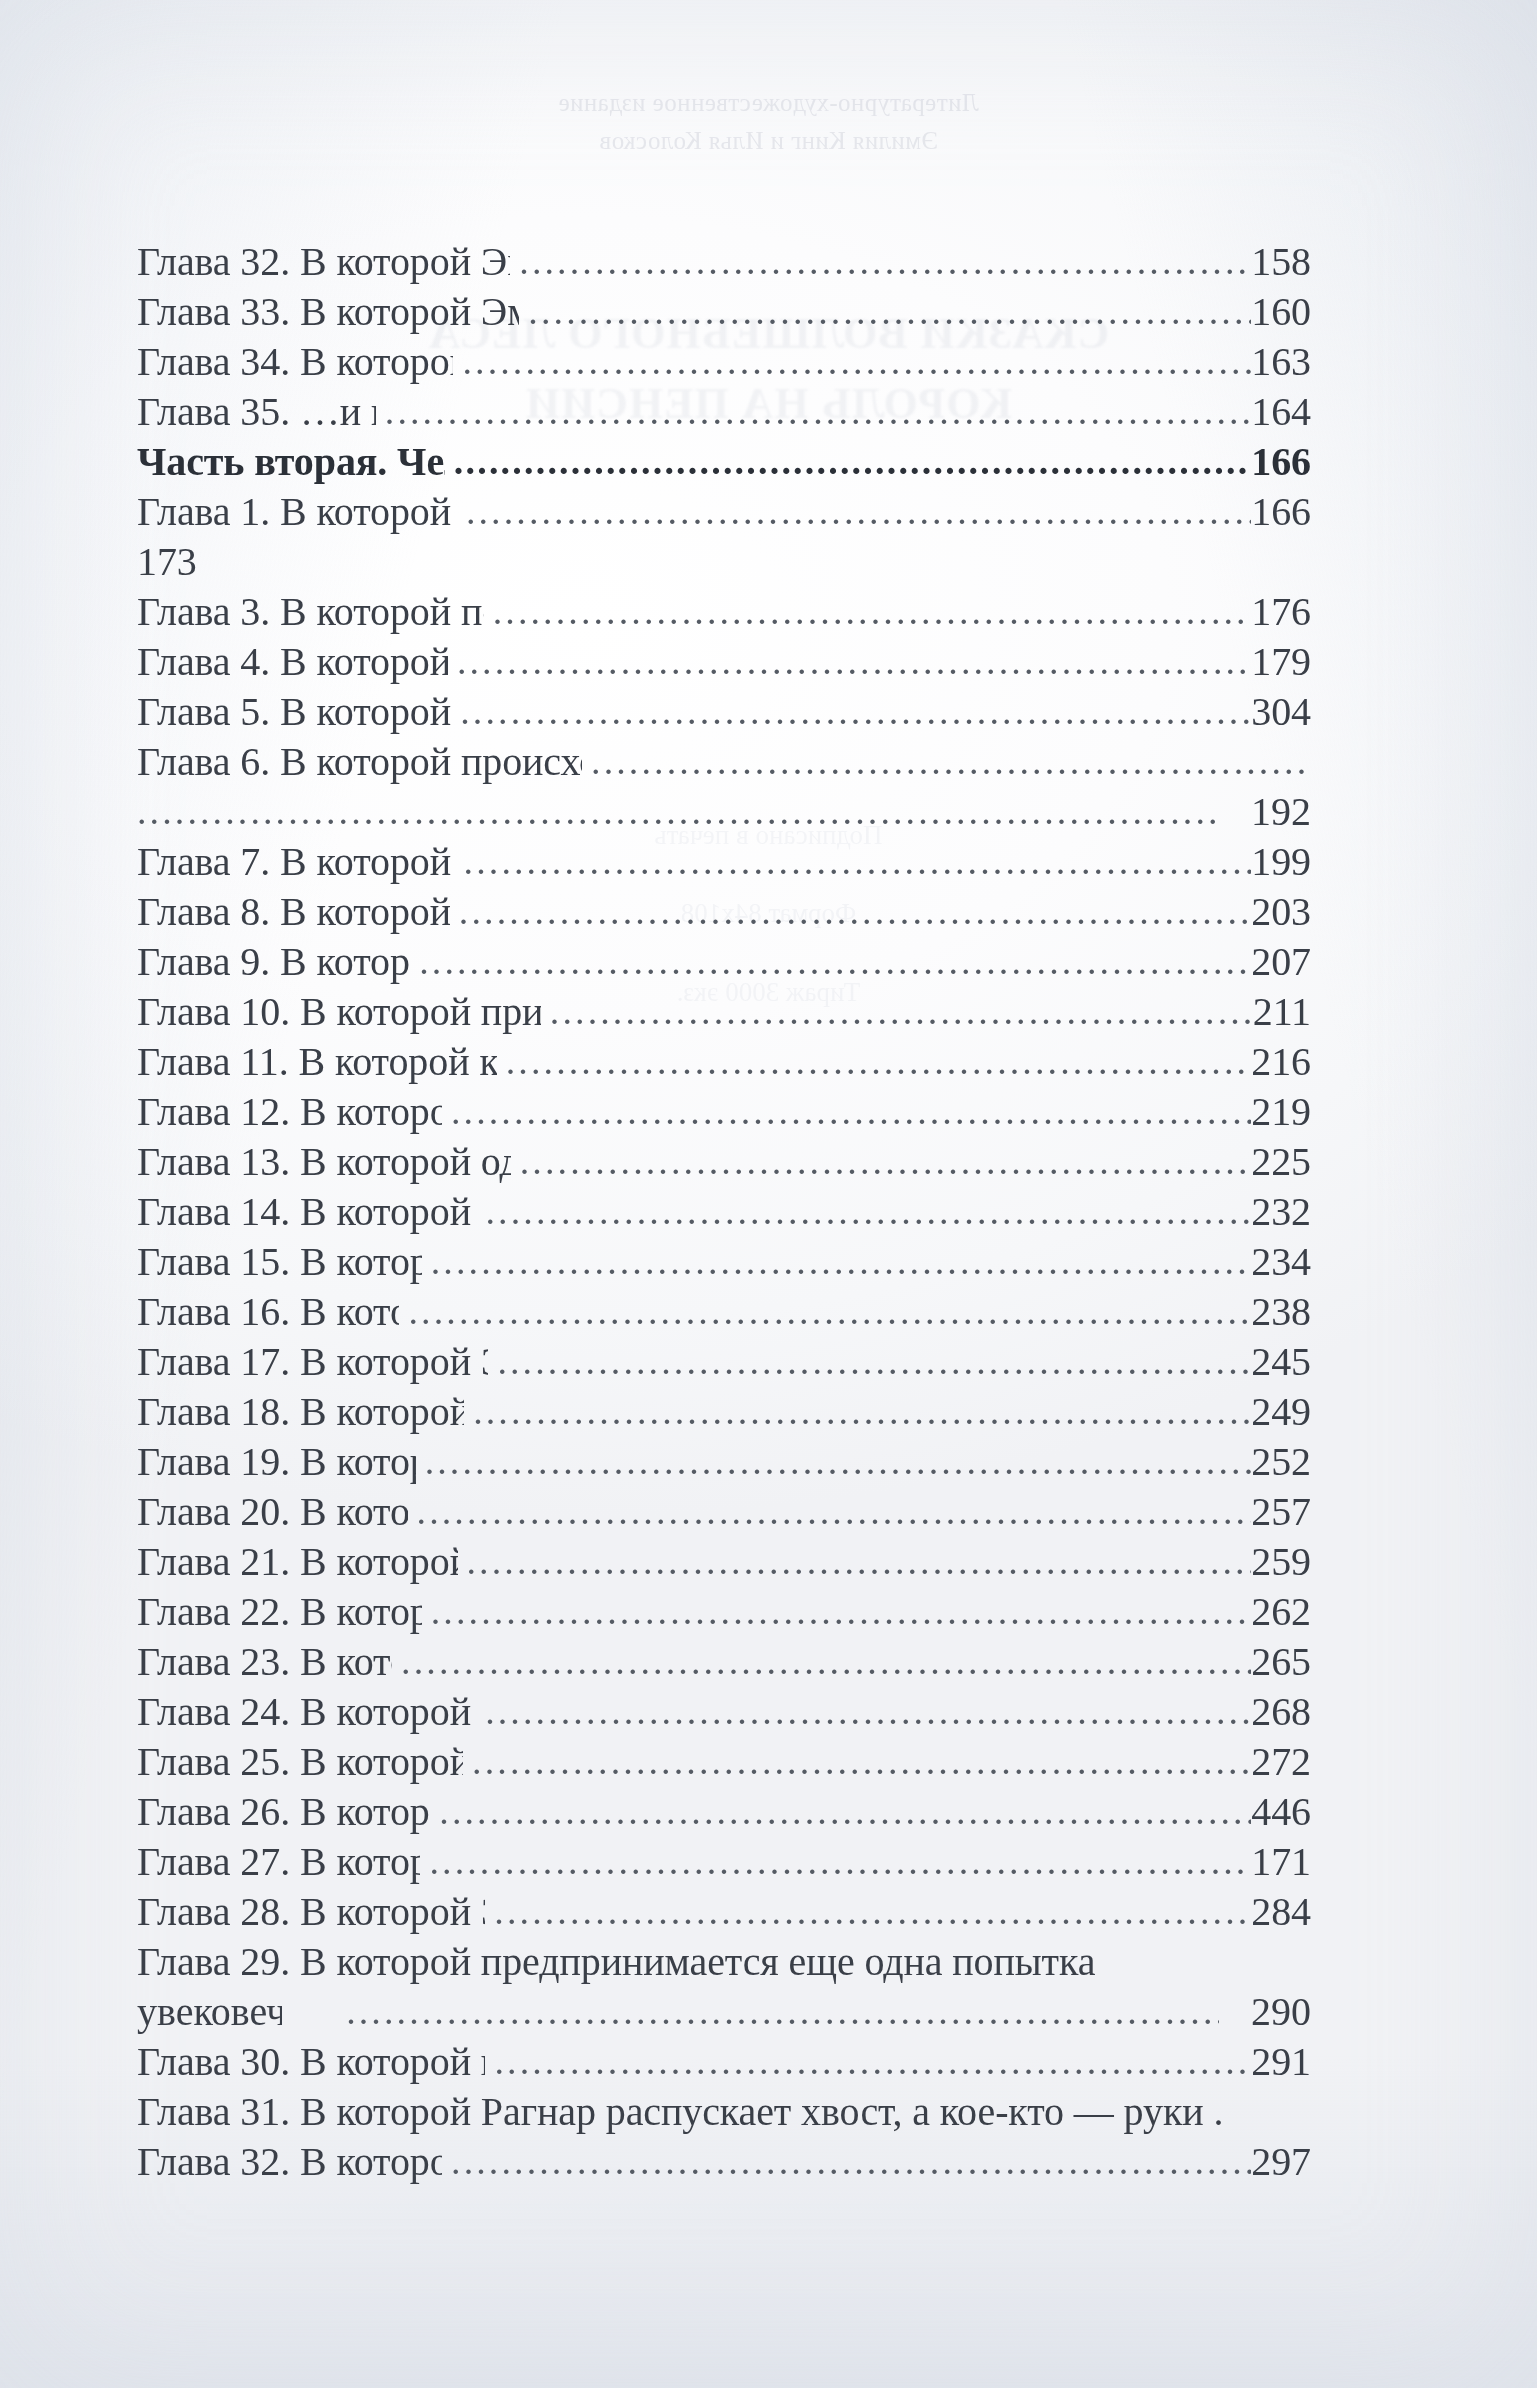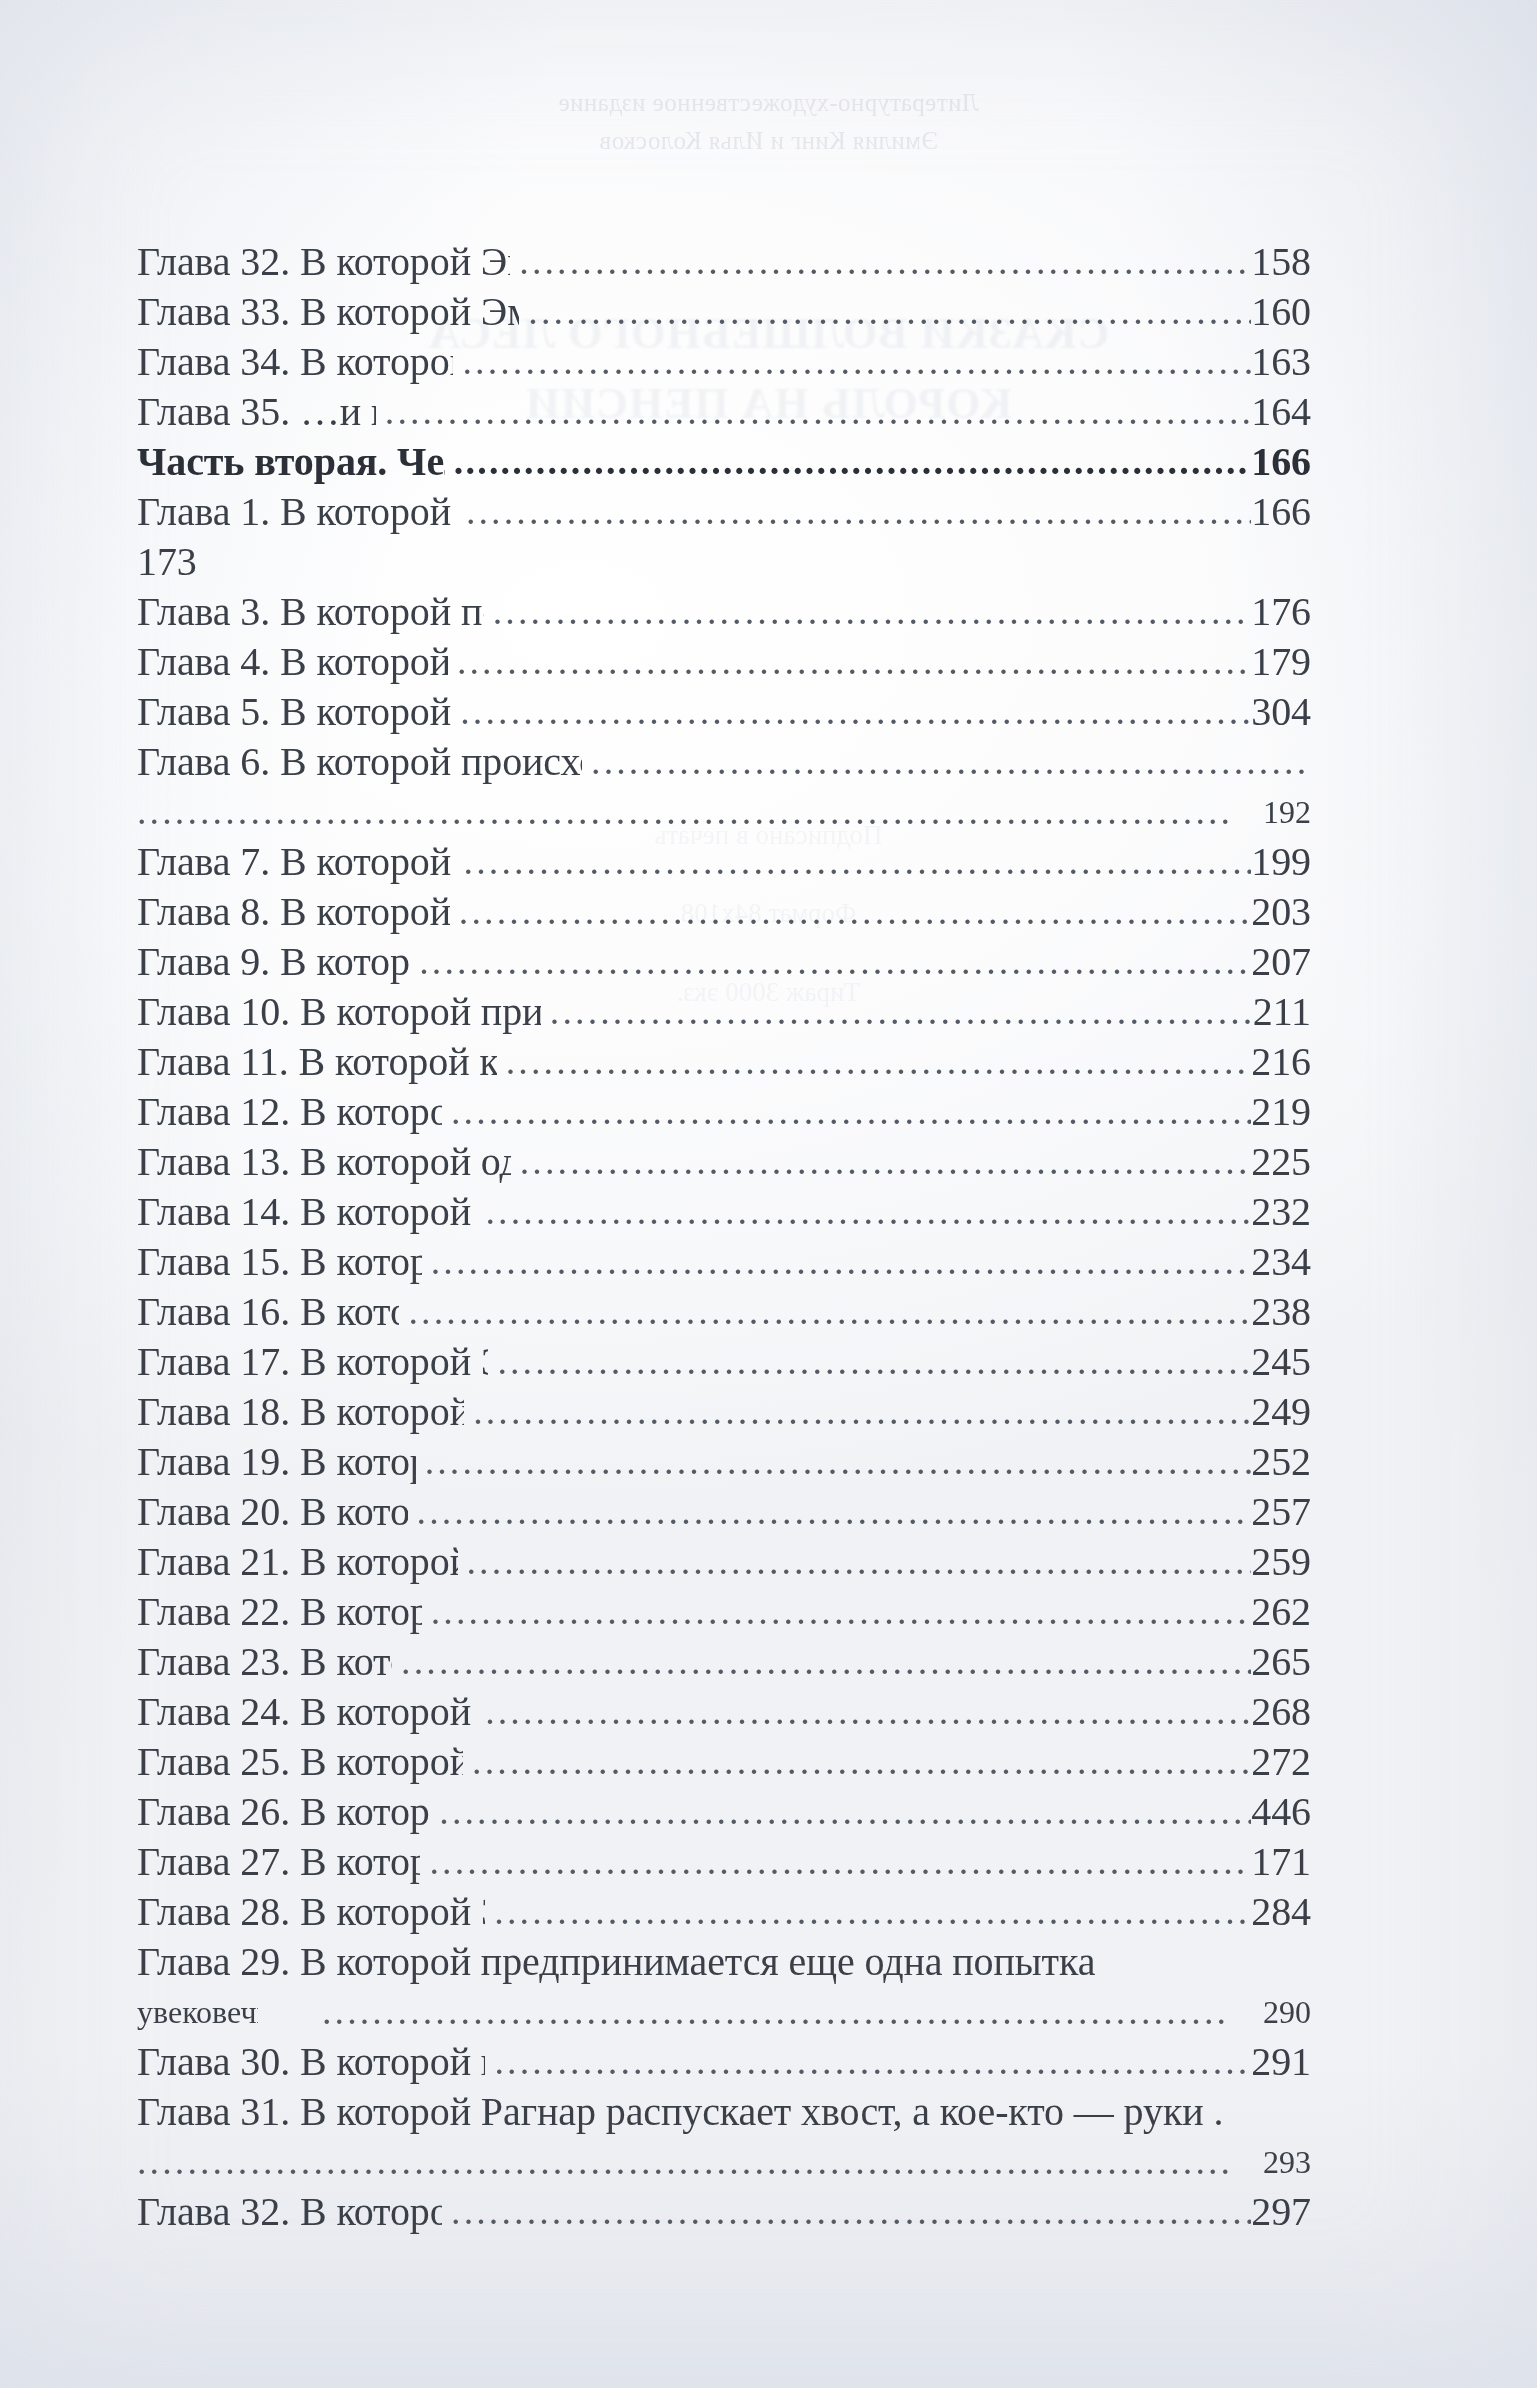--- a/index.html
+++ b/index.html
@@ -127,21 +127,21 @@
     font-weight: bold;
     color: #2b3038;
   }
   .toc-entry.bold .leader { color: #2b3038; letter-spacing: 2.2px; }
 
   
   .toc-wrap {
     display: flex;
     align-items: flex-end;
     width: 100%;
-    font-size: 32px;
+    font-size: 40px;
     line-height: 50px;
     color: #3a3f48;
     white-space: nowrap;
     gap: 32px;
   }
   .toc-wrap .leader {
     flex: 1 1 auto;
     overflow: hidden;
     color: #555b64;
     letter-spacing: 3.1px;
@@ -391,24 +391,20 @@
       </div>
       <div class="toc-entry">
         <span class="title">Глава 30. В которой выясняется важная чушь</span>
         <span class="gap"></span>
         <span class="leader"></span>
         <span class="page">291</span>
       </div>
       <div class="toc-entry no-leader">
         <span class="title">Глава 31. В которой Рагнар распускает хвост, а кое-кто — руки .</span>
       </div>
-      <div class="toc-wrap">
-        <span class="leader"></span>
-        <span class="page">293</span>
-      </div>
       <div class="toc-entry">
         <span class="title">Глава 32. В которой кормят пирогами</span>
         <span class="gap"></span>
         <span class="leader"></span>
         <span class="page">297</span>
       </div>
     </div>
 
 </div>
 

